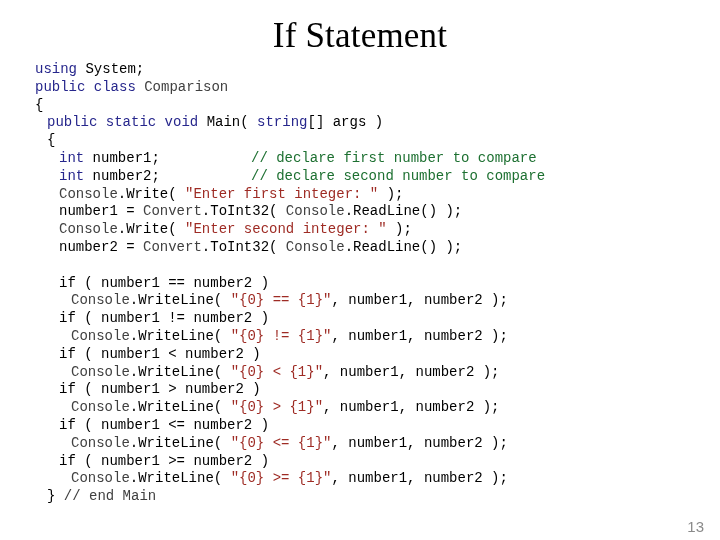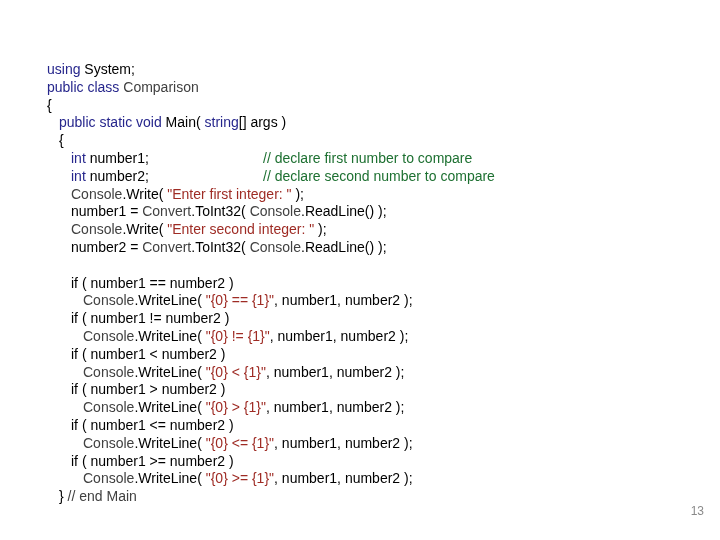--- a/index.html
+++ b/index.html
@@ -38,26 +38,25 @@
     letter-spacing: 0.2px;
     white-space: pre;
   }
 
   
   #code-block {
     position: absolute;
     left: 35px;
     top: 61px;
     width: 660px;
-    font-family: Liberation Sans, sans-serif;
+    font-family: Liberation Mono, monospace;
     font-size: 14px;
     line-height: 17.8px;
     color: #000000;
     white-space: pre;
-    margin-left: 12px;
   }
   .code-line {
     white-space: pre;
     min-height: 17.8px;
     position: relative;
   }
   .code-line.blank {
     height: 17.8px;
   }
 
@@ -80,31 +79,32 @@
     left: 216px;
     top: 0;
     color: #1d7031;
     white-space: pre;
   }
 
   
   #page-number {
     position: absolute;
     right: 16px;
-    bottom: 22px;
+    bottom: 7px;
     font-family: "Liberation Sans", "DejaVu Sans", sans-serif;
-    font-size: 12px;
+    font-size: 15px;
     line-height: 13px;
     color: #8a8a8a;
     white-space: pre;
   }
 </style>
 </head>
 <body>
 
 <div id="slide">
 
+  <div id="slide-title">If Statement</div>
 
   <div id="code-block"><div class="code-line i0"><span class="tok-kw">using </span><span class="tok-plain">System;</span></div><div class="code-line i0"><span class="tok-kw">public class </span><span class="tok-type">Comparison</span></div><div class="code-line i0"><span class="tok-plain">{</span></div><div class="code-line i1"><span class="tok-kw">public static void </span><span class="tok-plain">Main( </span><span class="tok-kw">string</span><span class="tok-plain">[] args )</span></div><div class="code-line i1"><span class="tok-plain">{</span></div><div class="code-line i2"><span class="tok-kw">int</span><span class="tok-plain"> number1;</span><span class="cmt-col">// declare first number to compare</span></div><div class="code-line i2"><span class="tok-kw">int</span><span class="tok-plain"> number2;</span><span class="cmt-col">// declare second number to compare</span></div><div class="code-line i2"><span class="tok-type">Console</span><span class="tok-plain">.Write( </span><span class="tok-str">"Enter first integer: "</span><span class="tok-plain"> );</span></div><div class="code-line i2"><span class="tok-plain">number1 = </span><span class="tok-type">Convert</span><span class="tok-plain">.ToInt32( </span><span class="tok-type">Console</span><span class="tok-plain">.ReadLine() );</span></div><div class="code-line i2"><span class="tok-type">Console</span><span class="tok-plain">.Write( </span><span class="tok-str">"Enter second integer: "</span><span class="tok-plain"> );</span></div><div class="code-line i2"><span class="tok-plain">number2 = </span><span class="tok-type">Convert</span><span class="tok-plain">.ToInt32( </span><span class="tok-type">Console</span><span class="tok-plain">.ReadLine() );</span></div><div class="code-line i0 blank">&nbsp;</div><div class="code-line i2"><span class="tok-plain">if ( number1 == number2 )</span></div><div class="code-line i3"><span class="tok-type">Console</span><span class="tok-plain">.WriteLine( </span><span class="tok-str">"{0} == {1}"</span><span class="tok-plain">, number1, number2 );</span></div><div class="code-line i2"><span class="tok-plain">if ( number1 != number2 )</span></div><div class="code-line i3"><span class="tok-type">Console</span><span class="tok-plain">.WriteLine( </span><span class="tok-str">"{0} != {1}"</span><span class="tok-plain">, number1, number2 );</span></div><div class="code-line i2"><span class="tok-plain">if ( number1 &lt; number2 )</span></div><div class="code-line i3"><span class="tok-type">Console</span><span class="tok-plain">.WriteLine( </span><span class="tok-str">"{0} &lt; {1}"</span><span class="tok-plain">, number1, number2 );</span></div><div class="code-line i2"><span class="tok-plain">if ( number1 &gt; number2 )</span></div><div class="code-line i3"><span class="tok-type">Console</span><span class="tok-plain">.WriteLine( </span><span class="tok-str">"{0} &gt; {1}"</span><span class="tok-plain">, number1, number2 );</span></div><div class="code-line i2"><span class="tok-plain">if ( number1 &lt;= number2 )</span></div><div class="code-line i3"><span class="tok-type">Console</span><span class="tok-plain">.WriteLine( </span><span class="tok-str">"{0} &lt;= {1}"</span><span class="tok-plain">, number1, number2 );</span></div><div class="code-line i2"><span class="tok-plain">if ( number1 &gt;= number2 )</span></div><div class="code-line i3"><span class="tok-type">Console</span><span class="tok-plain">.WriteLine( </span><span class="tok-str">"{0} &gt;= {1}"</span><span class="tok-plain">, number1, number2 );</span></div><div class="code-line i1"><span class="tok-plain">} </span><span class="tok-cmt">// end Main</span></div></div>
 
   <div id="page-number">13</div>
 
 </div>
 
 </body></html>

